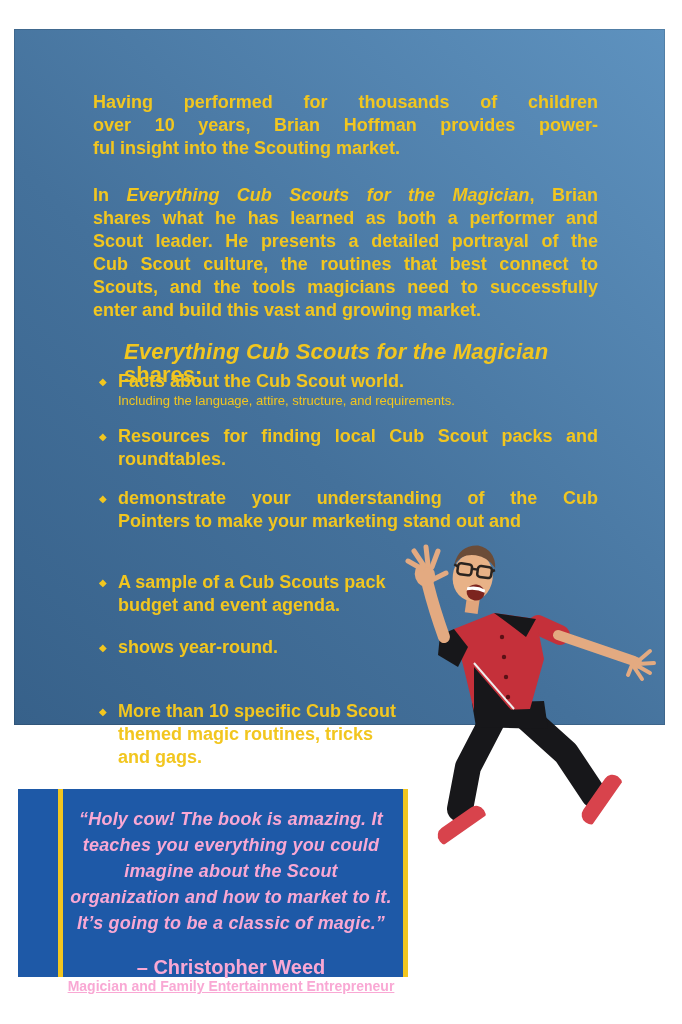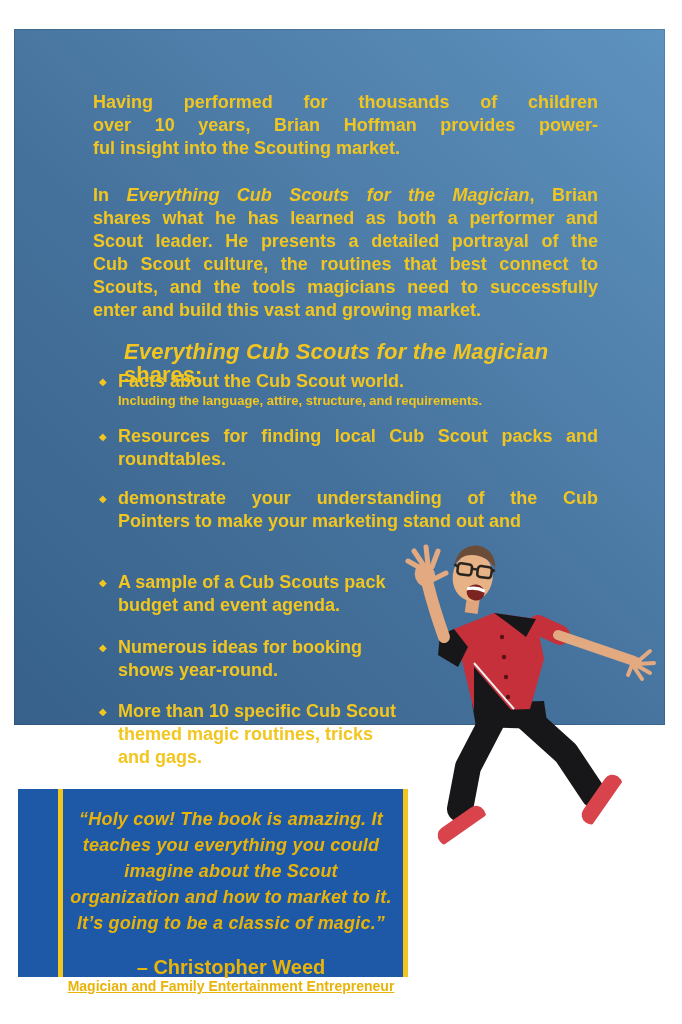--- a/index.html
+++ b/index.html
@@ -17,26 +17,26 @@
   .t-italic{font-style:italic;}
   .heading{position:absolute;left:8px;width:505px;font-size:22px;line-height:23px;margin-left:23px;}
   .heading .t-italic{letter-spacing:.2px;}
   .bullet{position:absolute;left:0;display:flex;align-items:flex-start;}
   .diamond{width:25px;padding-left:6px;box-sizing:border-box;font-size:10px;line-height:23px;flex:none;}
   .btext{font-size:18px;line-height:23px;}
   .w-full{width:480px;}
   .w-300{width:300px;}
   .w-280{width:280px;}
   .w-330{width:330px;}
-  .bsub{font-size:13px;line-height:16px;margin-top:0px;font-weight:bold;}
+  .bsub{font-size:13px;line-height:16px;margin-top:0px;font-weight:normal;}
   .quote-box{position:absolute;left:4px;top:760px;width:390px;height:188px;background:#1e59a7;}
   .bar{position:absolute;top:0;bottom:0;width:5px;background:#f2c61f;}
   .bar-left{left:40px;}
   .bar-right{right:0px;}
-  .quote-inner{position:absolute;left:48px;right:12px;top:17px;color:#eab308;}
+  .quote-inner{position:absolute;left:48px;right:12px;top:17px;color:#f9a8d4;}
   .quote-lines > div{font-size:18px;line-height:26px;text-align:center;font-style:italic;font-weight:600;letter-spacing:.2px;}
   .attr{margin-top:20px;text-align:center;font-size:20px;font-weight:bold;}
   .attr-title{text-align:center;font-size:14px;line-height:14px;font-weight:bold;text-decoration:underline;}
   .photo{position:absolute;left:384px;top:510px;width:260px;height:310px;}
 </style>
 </head>
 <body>
 
 <div class="page">
   <div class="panel">
@@ -92,21 +92,20 @@
         <span class="diamond">◆</span>
         <div class="btext plain w-300">
             <div>A sample of a Cub Scouts pack</div>
             <div>budget and event agenda.</div>
           </div>
       </div>
 
       <div class="bullet" style="top:607px">
         <span class="diamond">◆</span>
         <div class="btext plain w-280">
-            <div>Numerous ideas for booking</div>
             <div>shows year-round.</div>
           </div>
       </div>
 
       <div class="bullet" style="top:671px">
         <span class="diamond">◆</span>
         <div class="btext plain w-330">
             <div>More than 10 specific Cub Scout</div>
             <div>themed magic routines, tricks</div>
             <div>and gags.</div>

